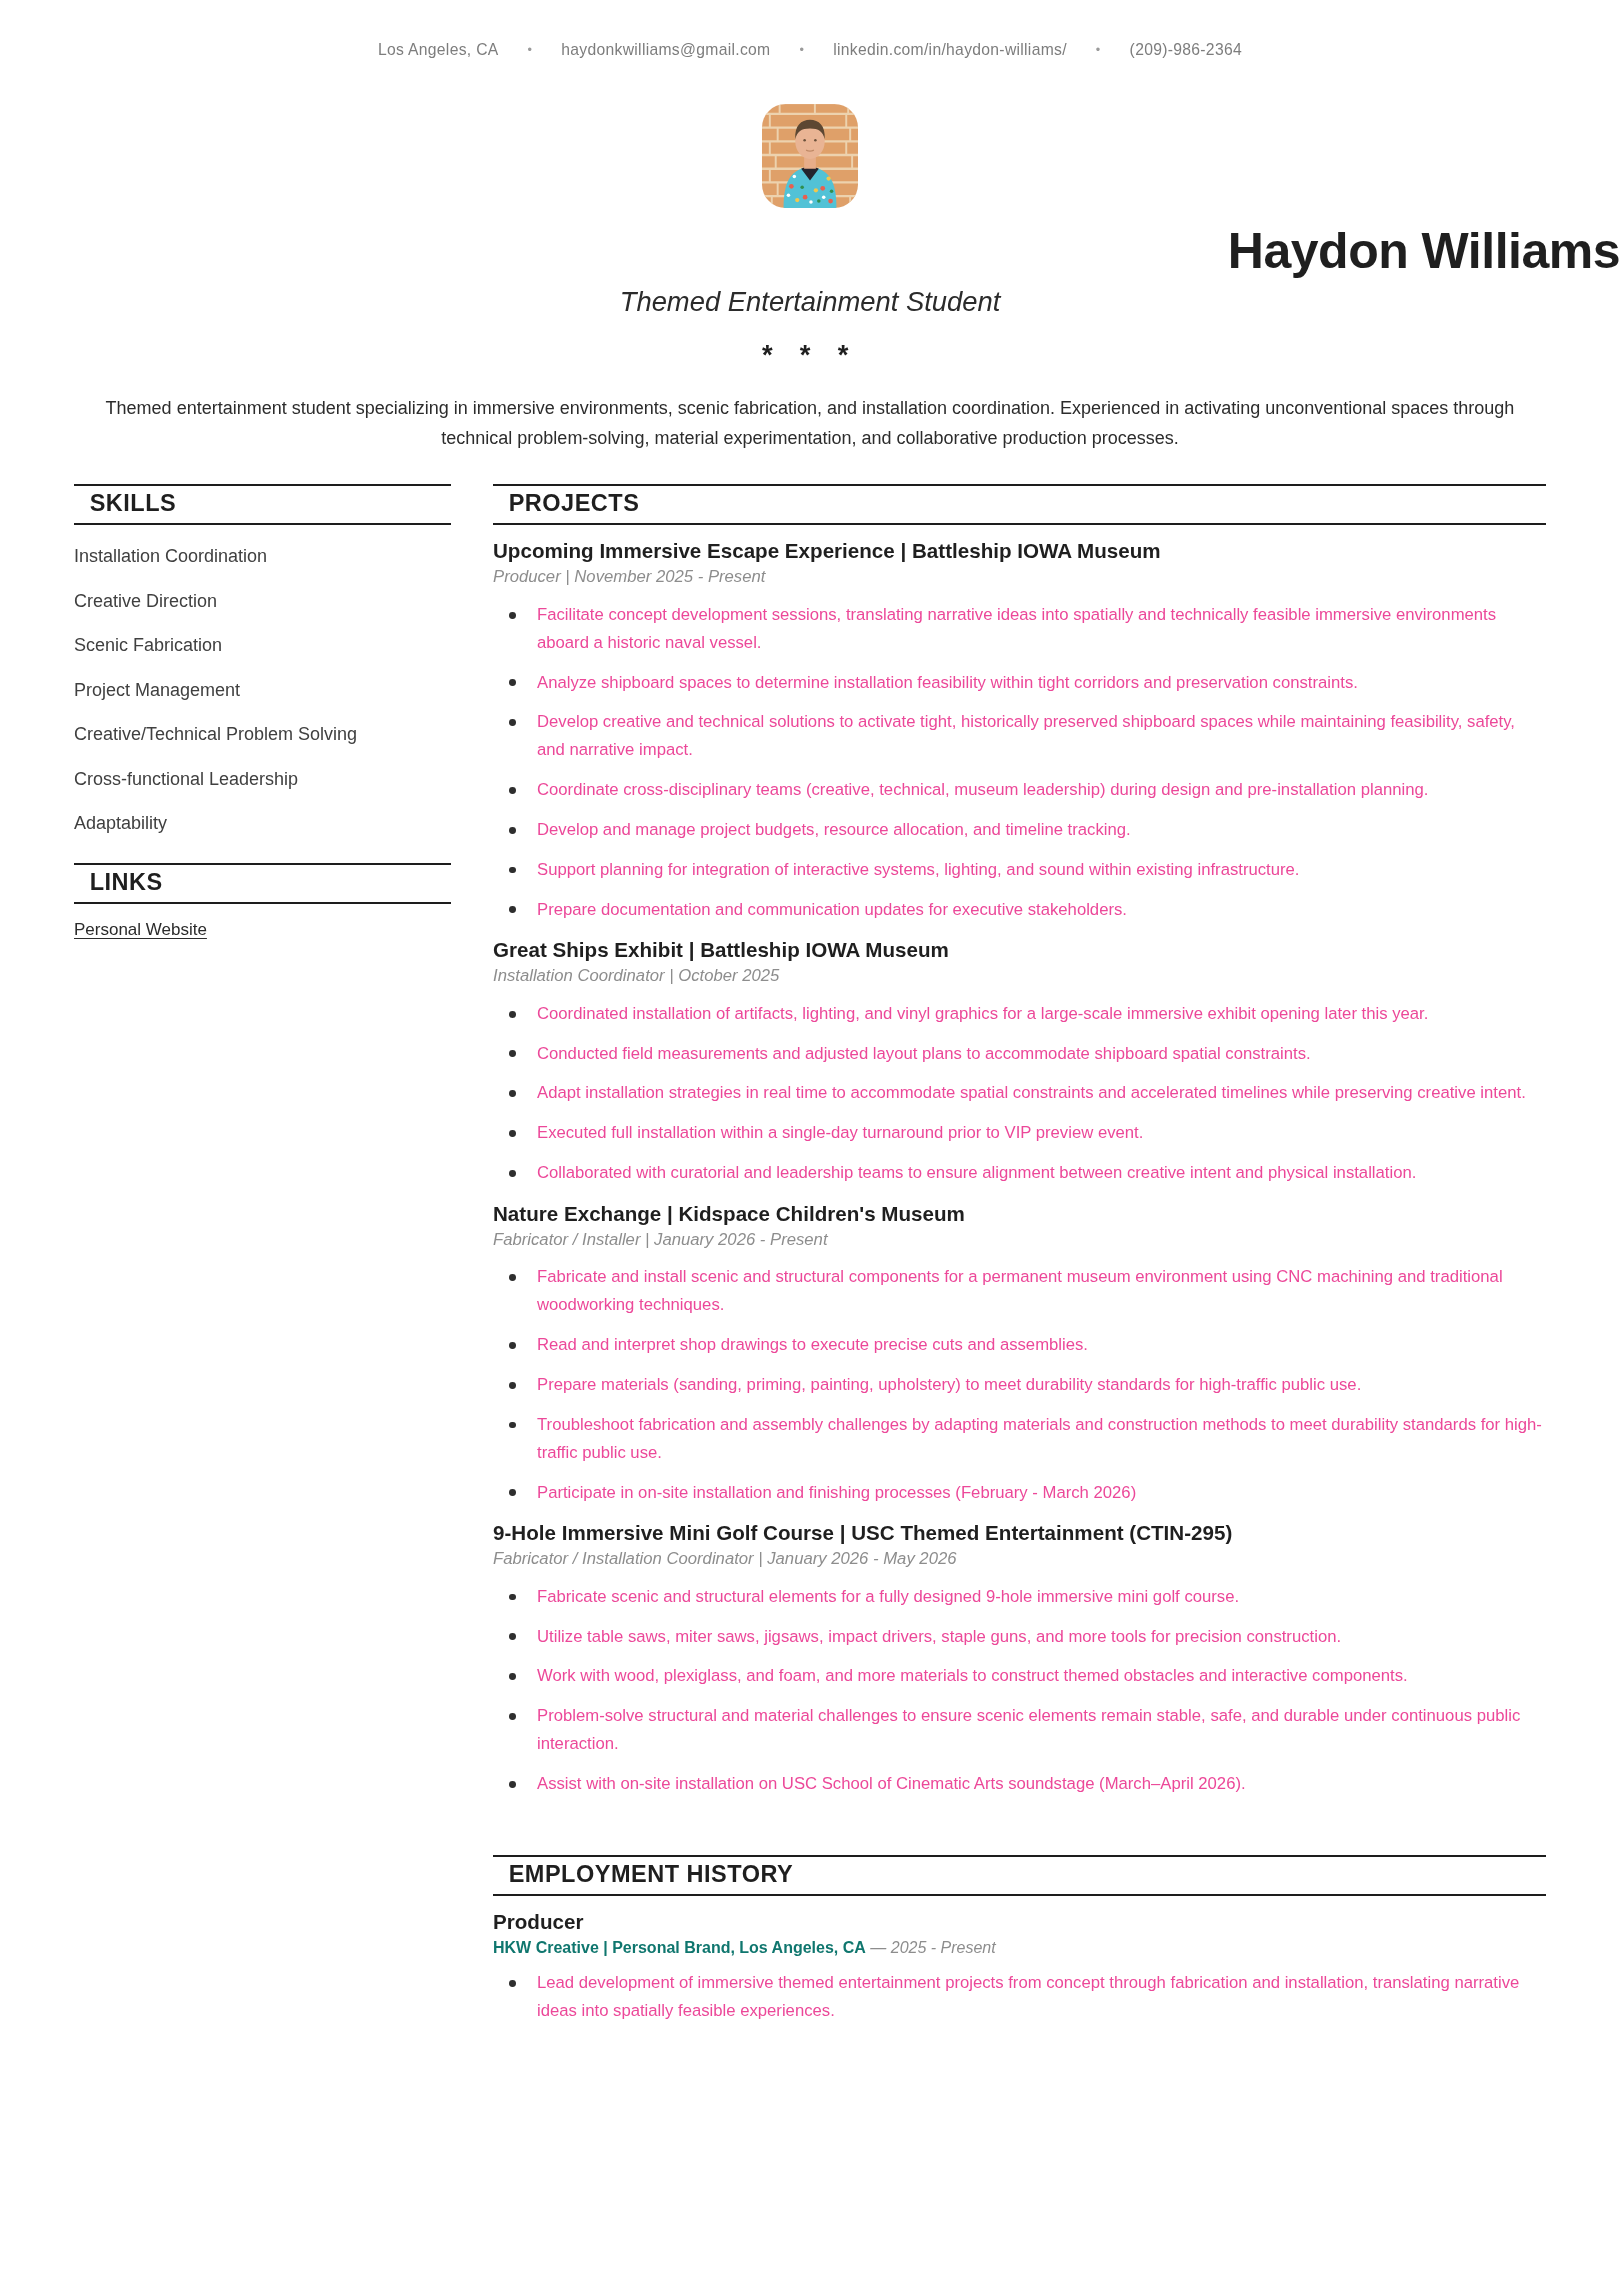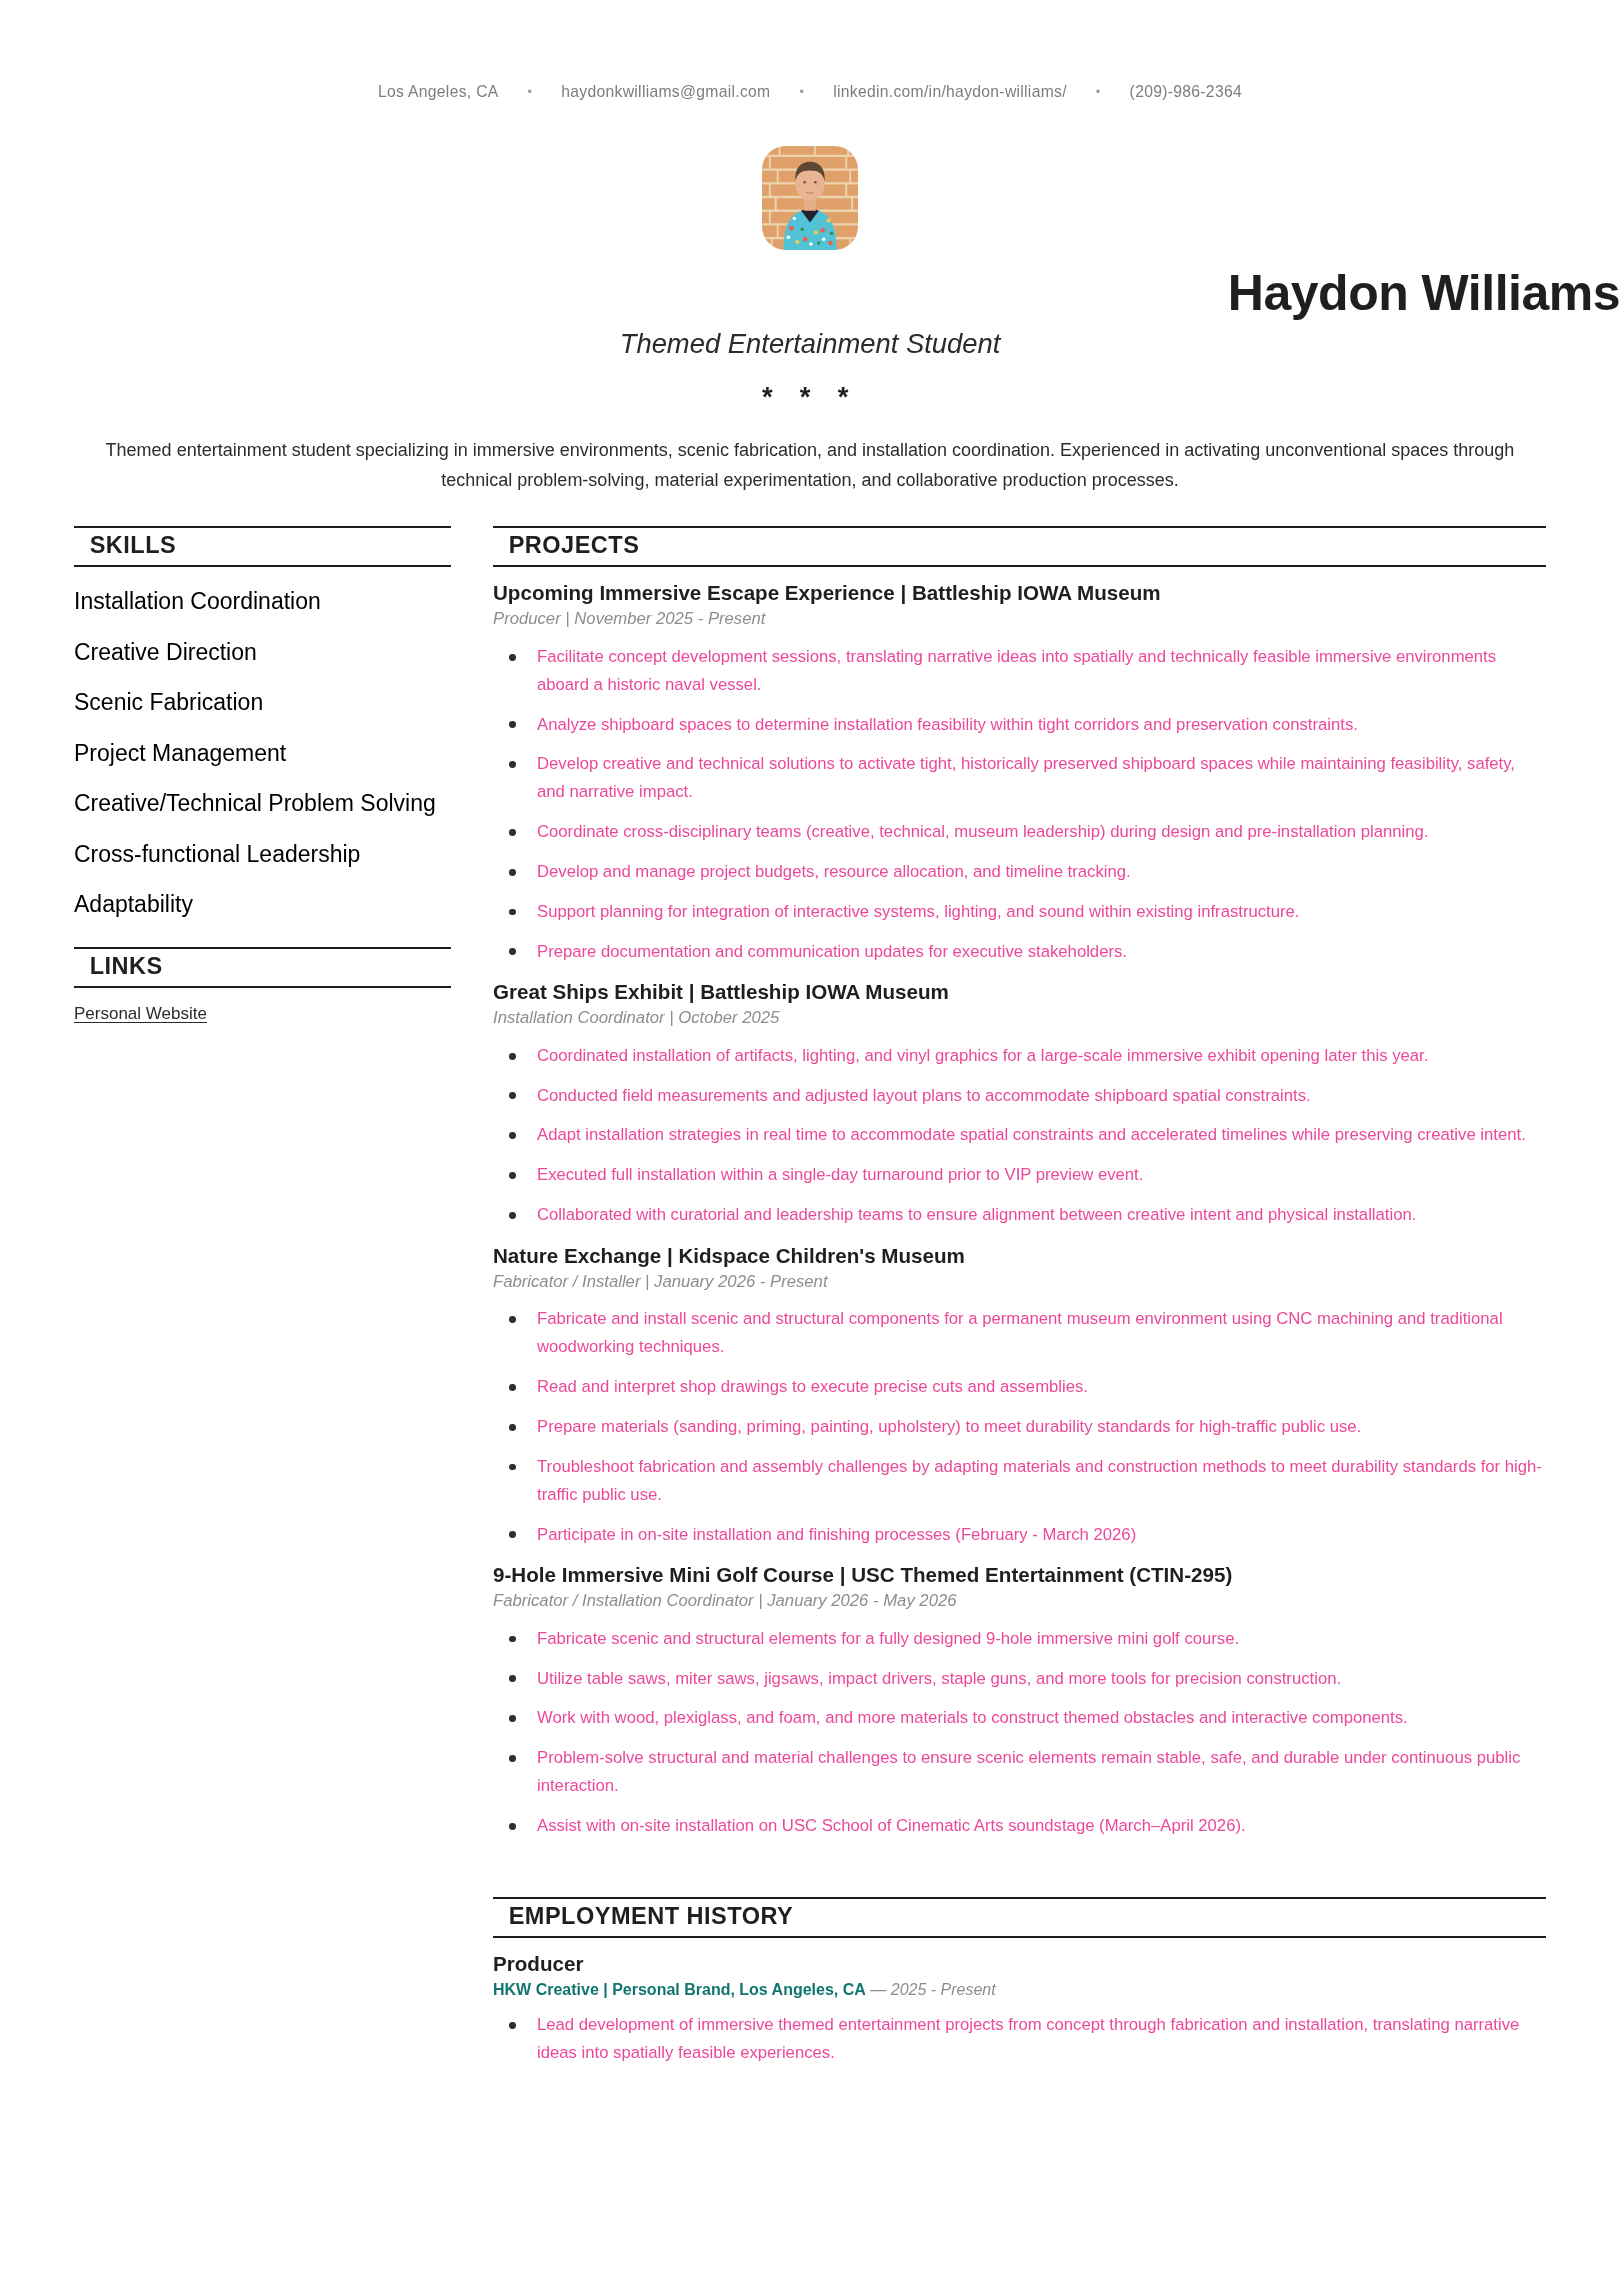--- a/index.html
+++ b/index.html
@@ -5,21 +5,21 @@
   * { margin: 0; padding: 0; box-sizing: border-box; }
   html, body { background: #ffffff; }
   body {
     width: 1620px;
     height: 2290px;
     font-family: "Liberation Sans", sans-serif;
     color: #262626;
     position: relative;
     overflow: hidden;
   }
-  .page { width: 1620px; height: 2290px; padding-top: 83px; }
+  .page { width: 1620px; height: 2290px; padding-top: 41px; }
 
   
   .contact {
     display: flex;
     justify-content: center;
     align-items: center;
     gap: 29px;
     font-size: 15.7px;
     color: #7d7d7d;
     letter-spacing: 0.3px;
@@ -76,22 +76,22 @@
     padding: 3.9px 0 5.9px 15.7px;
     font-size: 23.5px;
     font-weight: 700;
     letter-spacing: 0.5px;
     color: #1f1f1f;
   }
 
   
   .skills { list-style: none; margin-top: 21.6px; }
   .skills li {
-    font-size: 23px;
-    color: #000000;
+    font-size: 18px;
+    color: #404040;
     margin-bottom: 23.5px;
   }
   .links-heading { margin-top: 29px; }
   .site-link {
     display: inline-block;
     margin-top: 15.7px;
     font-size: 17px;
     color: #2b2b2b;
     text-decoration: underline;
     text-underline-offset: 2.9px;

